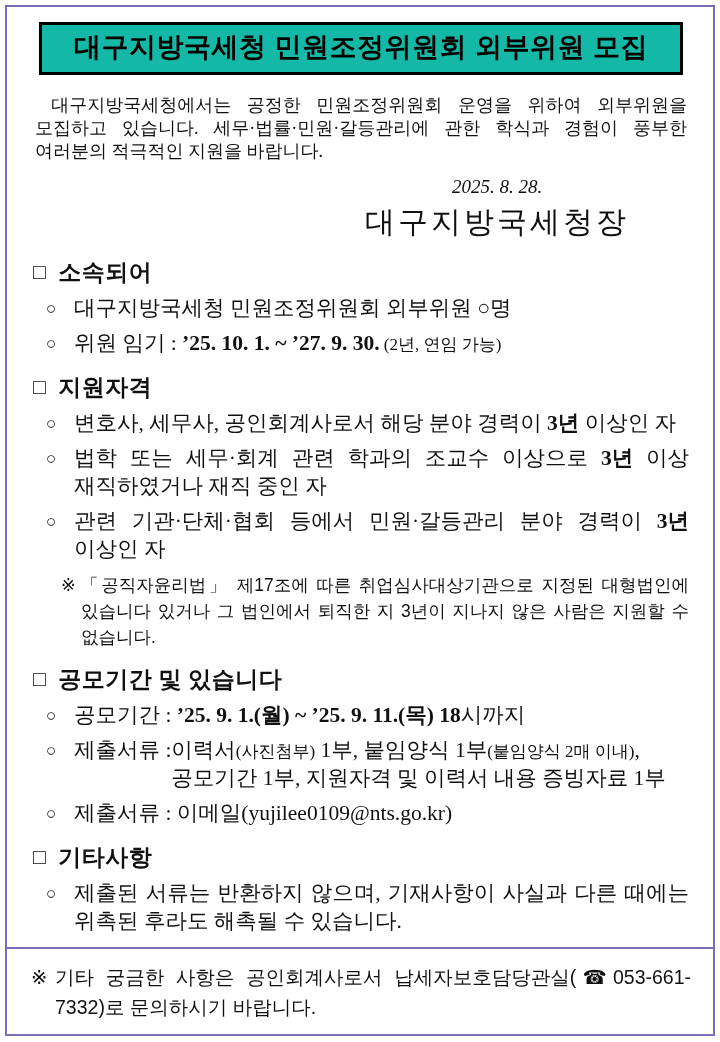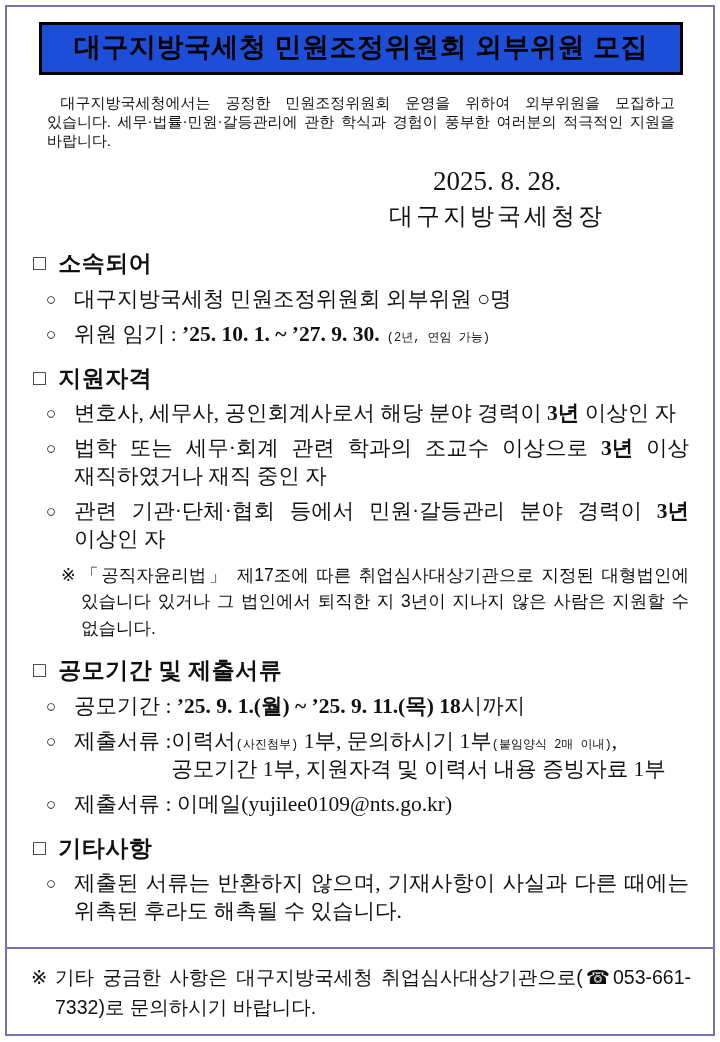--- a/index.html
+++ b/index.html
@@ -7,48 +7,48 @@
     width:720px;height:1042px;position:relative;background:#ffffff;
     font-family:"Liberation Serif","DejaVu Serif",serif;color:#111;
   }
   .frame{
     position:absolute;left:5px;top:5px;right:5px;bottom:6px;
     border:2px solid #7c6db6;display:flex;flex-direction:column;background:#fff;
   }
   .main{flex:1;padding:15px 24px 0 26px;overflow:hidden;}
   
   .title-box{
-    margin:0 6px;border:3px solid #000;background:#1d4ed8;
+    margin:0 6px;border:3px solid #000;background:#14b8a6;
     text-align:center;padding:4px 12px 7px;
   }
   .title-box h1{
     margin:0;font-family:"Liberation Sans","DejaVu Sans",sans-serif;
     font-weight:bold;font-size:27px;letter-spacing:0.5px;color:#000;
   }
   
   .intro{
-    margin:19px 14px 0;font-size:15px;line-height:1.28;
+    margin:19px 2px 0;font-size:18px;line-height:1.28;
     text-align:justify;text-indent:0.9em;word-break:keep-all;
   }
   .sig-block{width:300px;margin:11px 42px 0 auto;text-align:center;}
-  .sig-date{font-size:27px;line-height:1.35;}
-  .sig-name{font-size:24px;letter-spacing:3px;line-height:1.45;}
+  .sig-date{font-size:19px;line-height:1.35;font-style:italic;}
+  .sig-name{font-size:30px;letter-spacing:3px;line-height:1.45;}
   
   .section{margin-top:15px;}
   .section-heading{
     display:flex;align-items:baseline;font-size:23px;font-weight:bold;
     letter-spacing:0.5px;line-height:1.3;
   }
   .square-marker{font-size:21px;font-weight:normal;margin-right:12px;position:relative;top:-1px;}
   .bullet{display:flex;margin:7px 0 0 13px;font-size:21.5px;line-height:1.3;}
   .bullet .circle-marker{flex:0 0 28px;font-size:17px;padding-top:3px;}
   .bullet .b-text{flex:1;word-break:keep-all;text-align:justify;}
   .bullet .b-label{white-space:nowrap;text-align:right;}
   .bold{font-weight:bold;}
-  .small-inline{font-size:12px;font-family:Liberation Mono, monospace;}
+  .small-inline{font-size:17px;}
   .note{
     display:flex;margin:8px 0 0 28px;
     font-family:"Liberation Sans","DejaVu Sans",sans-serif;
     font-size:17.5px;line-height:1.5;
   }
   .note .note-marker{flex:0 0 20px;}
   .note .note-text{flex:1;word-break:keep-all;text-align:justify;}
   .doc-lines{flex:1;}
   
   .footer{
@@ -111,31 +111,31 @@
       </div>
       <div class="note">
         <span class="note-marker">※</span>
         <span class="note-text">「공직자윤리법」 제17조에 따른 취업심사대상기관으로 지정된 대형법인에 있습니다 있거나 그 법인에서 퇴직한 지 3년이 지나지 않은 사람은 지원할 수 없습니다.</span>
       </div>
     </div>
 
     <div class="section">
       <div class="section-heading">
         <span class="square-marker">□</span>
-        <span>공모기간 및 제출서류</span>
+        <span>공모기간 및 있습니다</span>
       </div>
       <div class="bullet">
         <span class="circle-marker">○</span>
         <span class="b-text"><span>공모기간 : </span><span class="bold">’25. 9. 1.(월)  ~  ’25. 9. 11.(목) 18</span><span>시까지</span></span>
       </div>
       <div class="bullet">
         <span class="circle-marker">○</span>
         <span class="b-label">제출서류 : </span>
         <span class="doc-lines">
-          <span><span>이력서</span><span class="small-inline">(사진첨부)</span><span> 1부, 문의하시기 1부</span><span class="small-inline">(붙임양식 2매 이내)</span><span>,</span></span><br>
+          <span><span>이력서</span><span class="small-inline">(사진첨부)</span><span> 1부, 붙임양식 1부</span><span class="small-inline">(붙임양식 2매 이내)</span><span>,</span></span><br>
           <span>공모기간 1부, 지원자격 및 이력서 내용 증빙자료 1부</span>
         </span>
       </div>
       <div class="bullet">
         <span class="circle-marker">○</span>
         <span class="b-text"><span>제출서류 : </span><span>이메일(yujilee0109@nts.go.kr)</span></span>
       </div>
     </div>
 
     <div class="section">
@@ -148,16 +148,16 @@
         <span class="b-text">제출된 서류는 반환하지 않으며, 기재사항이 사실과 다른 때에는 위촉된 후라도 해촉될 수 있습니다.</span>
       </div>
 
     </div>
 
   </div>
 
   <div class="footer">
     <div class="footer-row">
       <span class="note-marker">※</span>
-      <span class="footer-text"><span>기타 궁금한 사항은 대구지방국세청 취업심사대상기관으로(</span><span>☎</span><span>053-661-7332</span><span>)로 문의하시기 바랍니다.</span></span>
+      <span class="footer-text"><span>기타 궁금한 사항은 공인회계사로서 납세자보호담당관실(</span><span>☎</span><span>053-661-7332</span><span>)로 문의하시기 바랍니다.</span></span>
     </div>
   </div>
 </div>
 
 </body></html>

